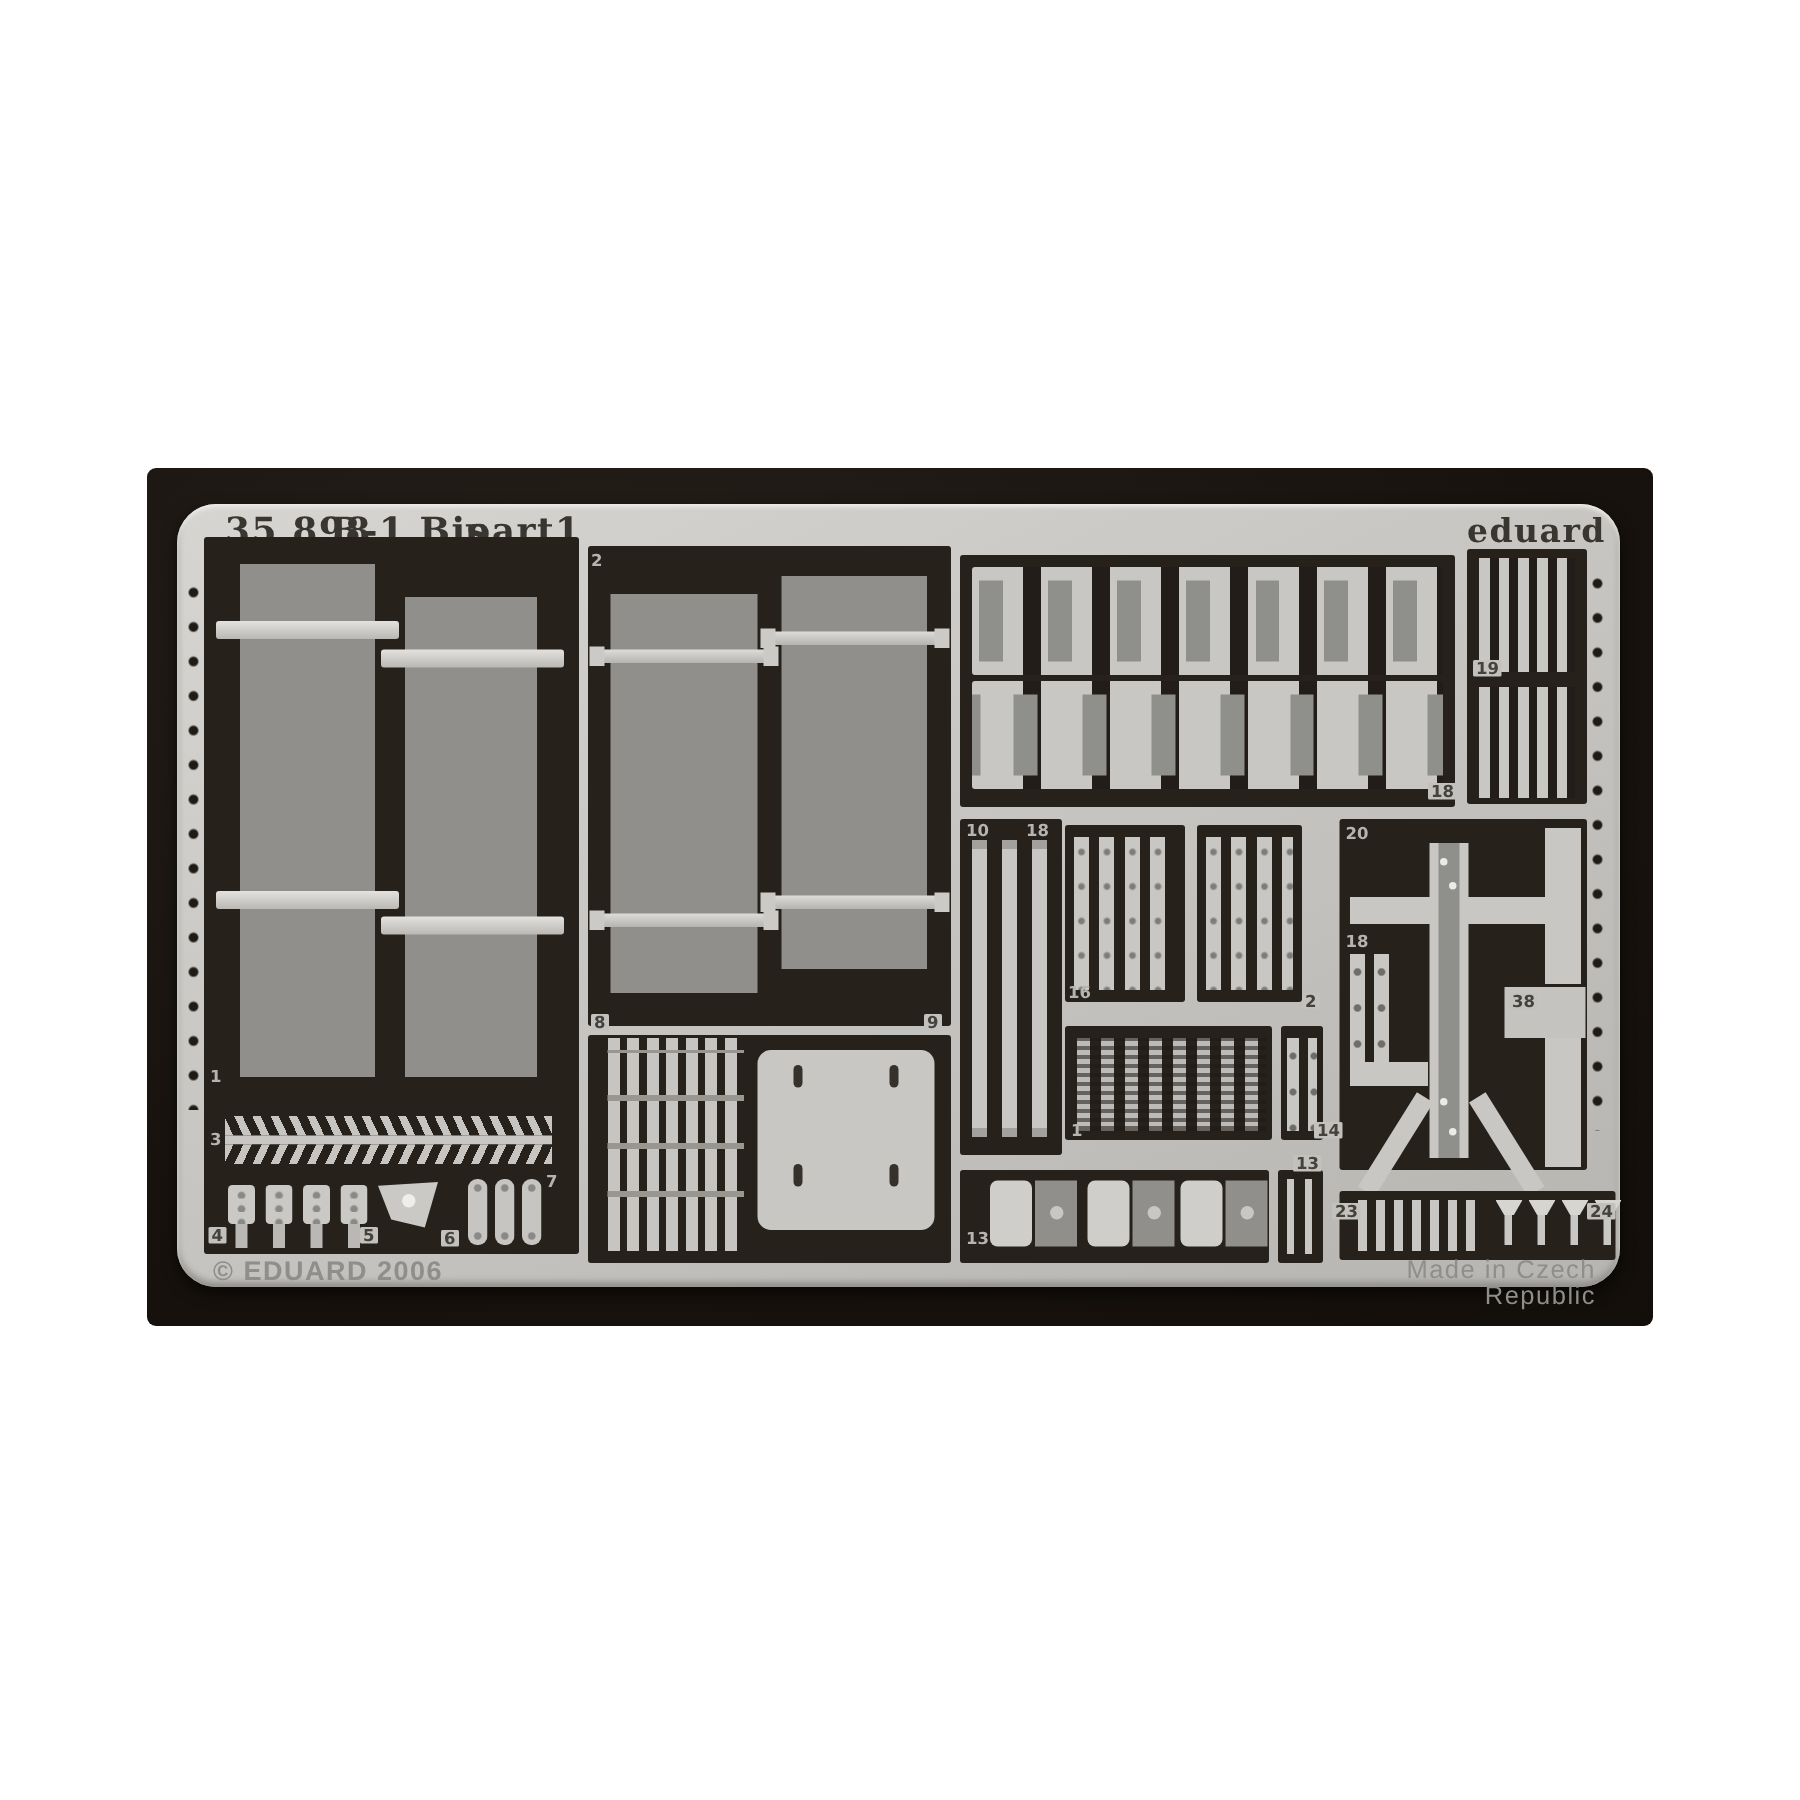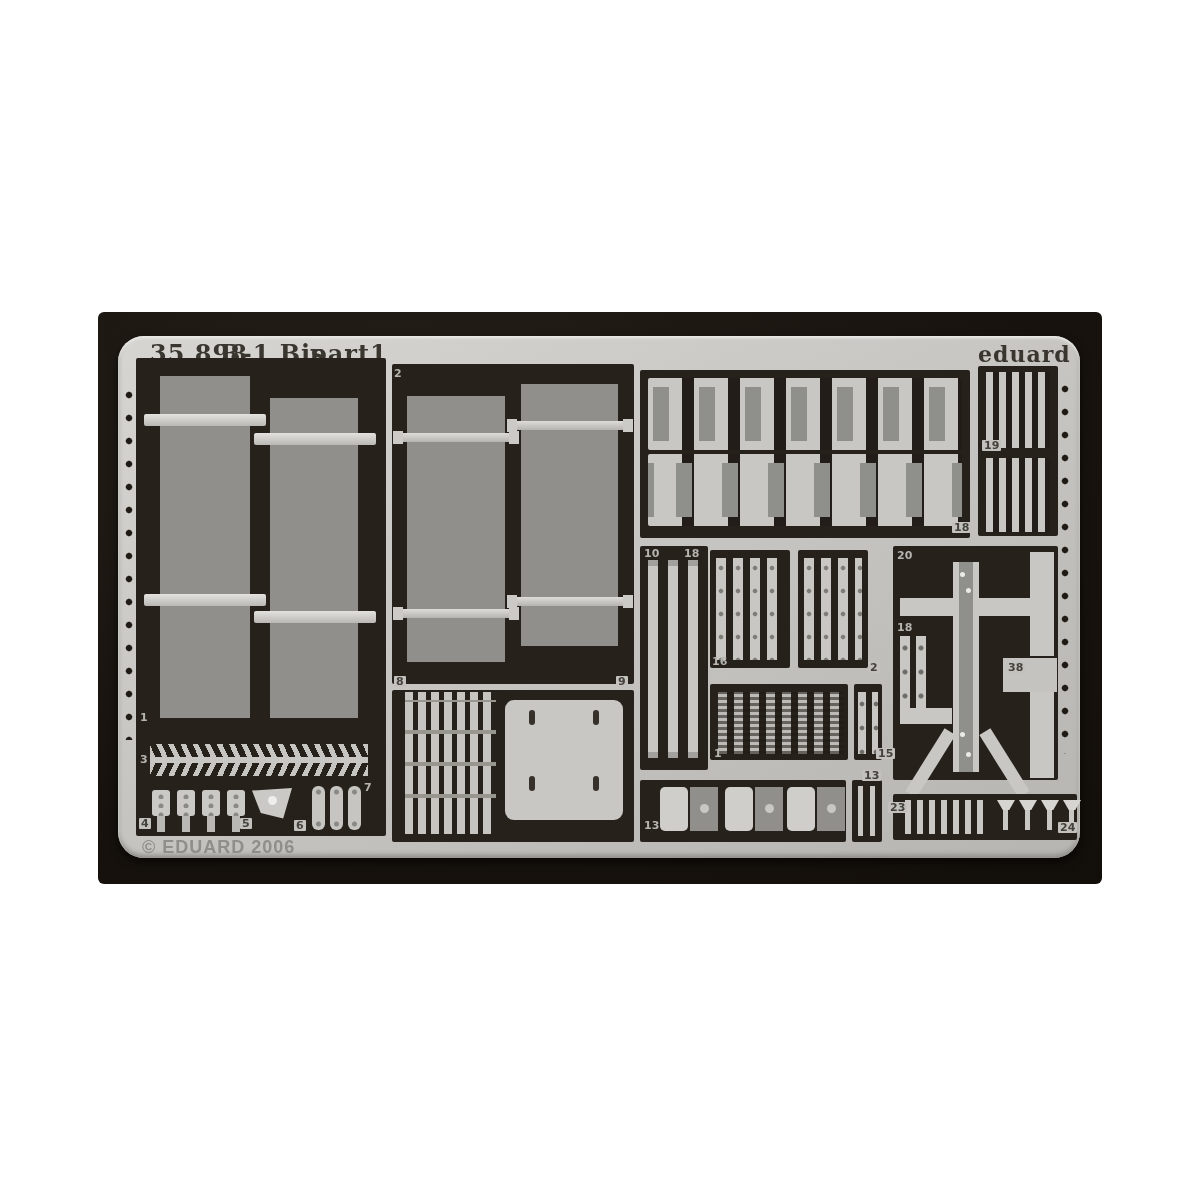--- a/index.html
+++ b/index.html
@@ -220,28 +220,29 @@
       <span class="plabel dk" style="left:122px;top:482px;">5</span>
       <span class="plabel dk" style="left:176px;top:484px;">6</span>
       <span class="plabel" style="left:246px;top:446px;">7</span>
       <span class="plabel dk" style="left:276px;top:340px;">8</span>
       <span class="plabel dk" style="left:498px;top:340px;">9</span>
       <span class="plabel" style="left:526px;top:212px;">10</span>
       <span class="plabel" style="left:566px;top:212px;">18</span>
       <span class="plabel" style="left:526px;top:484px;">13</span>
       <span class="plabel dk" style="left:744px;top:434px;">13</span>
       <span class="plabel" style="left:596px;top:412px;">1</span>
-      <span class="plabel dk" style="left:758px;top:412px;">15</span>
+      <span class="plabel dk" style="left:758px;top:412px;">14</span>
       <span class="plabel" style="left:594px;top:320px;">16</span>
       <span class="plabel dk" style="left:750px;top:326px;">2</span>
       <span class="plabel dk" style="left:834px;top:186px;">18</span>
       <span class="plabel dk" style="left:864px;top:104px;">19</span>
       <span class="plabel" style="left:779px;top:214px;">20</span>
       <span class="plabel" style="left:779px;top:286px;">18</span>
       <span class="plabel dk" style="left:888px;top:326px;">38</span>
       <span class="plabel dk" style="left:770px;top:466px;">23</span>
-      <span class="plabel dk" style="left:940px;top:486px;">24</span>
+      <span class="plabel dk" style="left:940px;top:466px;">24</span>
 
       <span class="foot" style="left:24px;top:502px;font-weight:bold;">© EDUARD 2006</span>
+      <span class="foot" style="left:760px;top:502px;width:186px;text-align:right;font-size:17px;">Made in Czech Republic</span>
 
     </div>
   </div>
 </div>
 
 </body></html>

